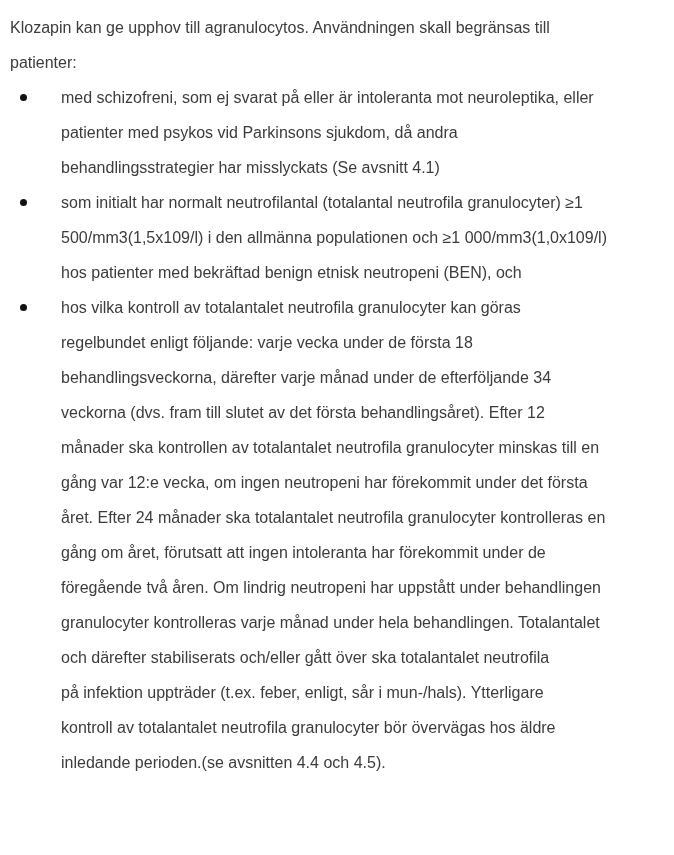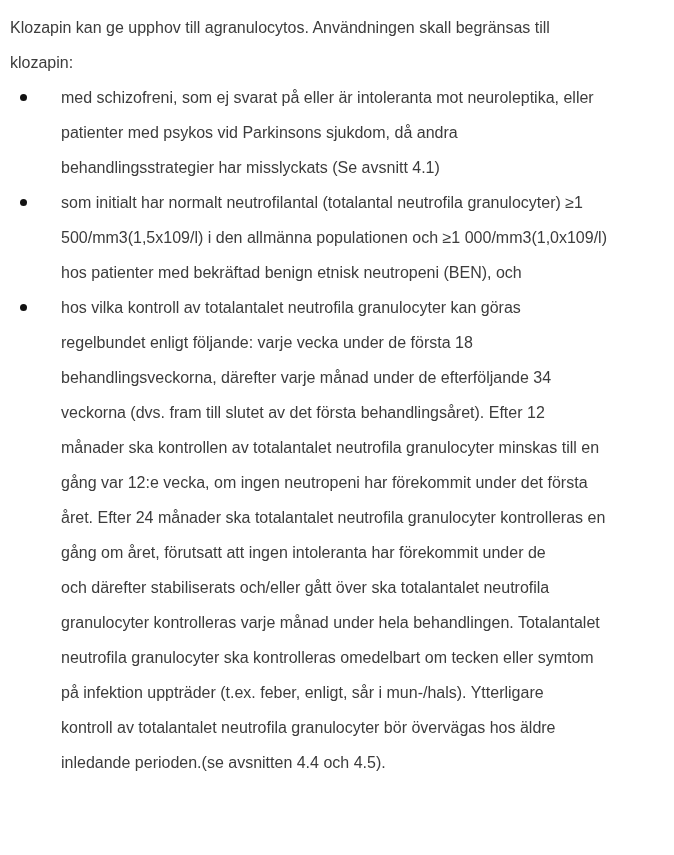--- a/index.html
+++ b/index.html
@@ -50,21 +50,21 @@
     min-width: 0;
   }
 </style>
 </head>
 <body>
 
 <div class="doc">
 
   <div class="intro">
     <div class="line">Klozapin kan ge upphov till agranulocytos. Användningen skall begränsas till</div>
-    <div class="line">klozapin:</div>
+    <div class="line">patienter:</div>
   </div>
 
   <div class="bullet-item">
     <span class="marker-col">
       <span class="dot"></span>
     </span>
     <div class="bullet-lines">
       <div class="line">med schizofreni, som ej svarat på eller är intoleranta mot neuroleptika, eller</div>
       <div class="line">patienter med psykos vid Parkinsons sjukdom, då andra</div>
       <div class="line">behandlingsstrategier har misslyckats (Se avsnitt 4.1)</div>
@@ -88,22 +88,22 @@
     </span>
     <div class="bullet-lines">
       <div class="line">hos vilka kontroll av totalantalet neutrofila granulocyter kan göras</div>
       <div class="line">regelbundet enligt följande: varje vecka under de första 18</div>
       <div class="line">behandlingsveckorna, därefter varje månad under de efterföljande 34</div>
       <div class="line">veckorna (dvs. fram till slutet av det första behandlingsåret). Efter 12</div>
       <div class="line">månader ska kontrollen av totalantalet neutrofila granulocyter minskas till en</div>
       <div class="line">gång var 12:e vecka, om ingen neutropeni har förekommit under det första</div>
       <div class="line">året. Efter 24 månader ska totalantalet neutrofila granulocyter kontrolleras en</div>
       <div class="line">gång om året, förutsatt att ingen intoleranta har förekommit under de</div>
+      <div class="line">föregående två åren. Om lindrig neutropeni har uppstått under behandlingen</div>
+      <div class="line">granulocyter kontrolleras varje månad under hela behandlingen. Totalantalet</div>
       <div class="line">och därefter stabiliserats och/eller gått över ska totalantalet neutrofila</div>
-      <div class="line">granulocyter kontrolleras varje månad under hela behandlingen. Totalantalet</div>
-      <div class="line">neutrofila granulocyter ska kontrolleras omedelbart om tecken eller symtom</div>
       <div class="line">på infektion uppträder (t.ex. feber, enligt, sår i mun-/hals). Ytterligare</div>
       <div class="line">kontroll av totalantalet neutrofila granulocyter bör övervägas hos äldre</div>
       <div class="line">inledande perioden.(se avsnitten 4.4 och 4.5).</div>
     </div>
   </div>
 
 </div>
 
 </body></html>

